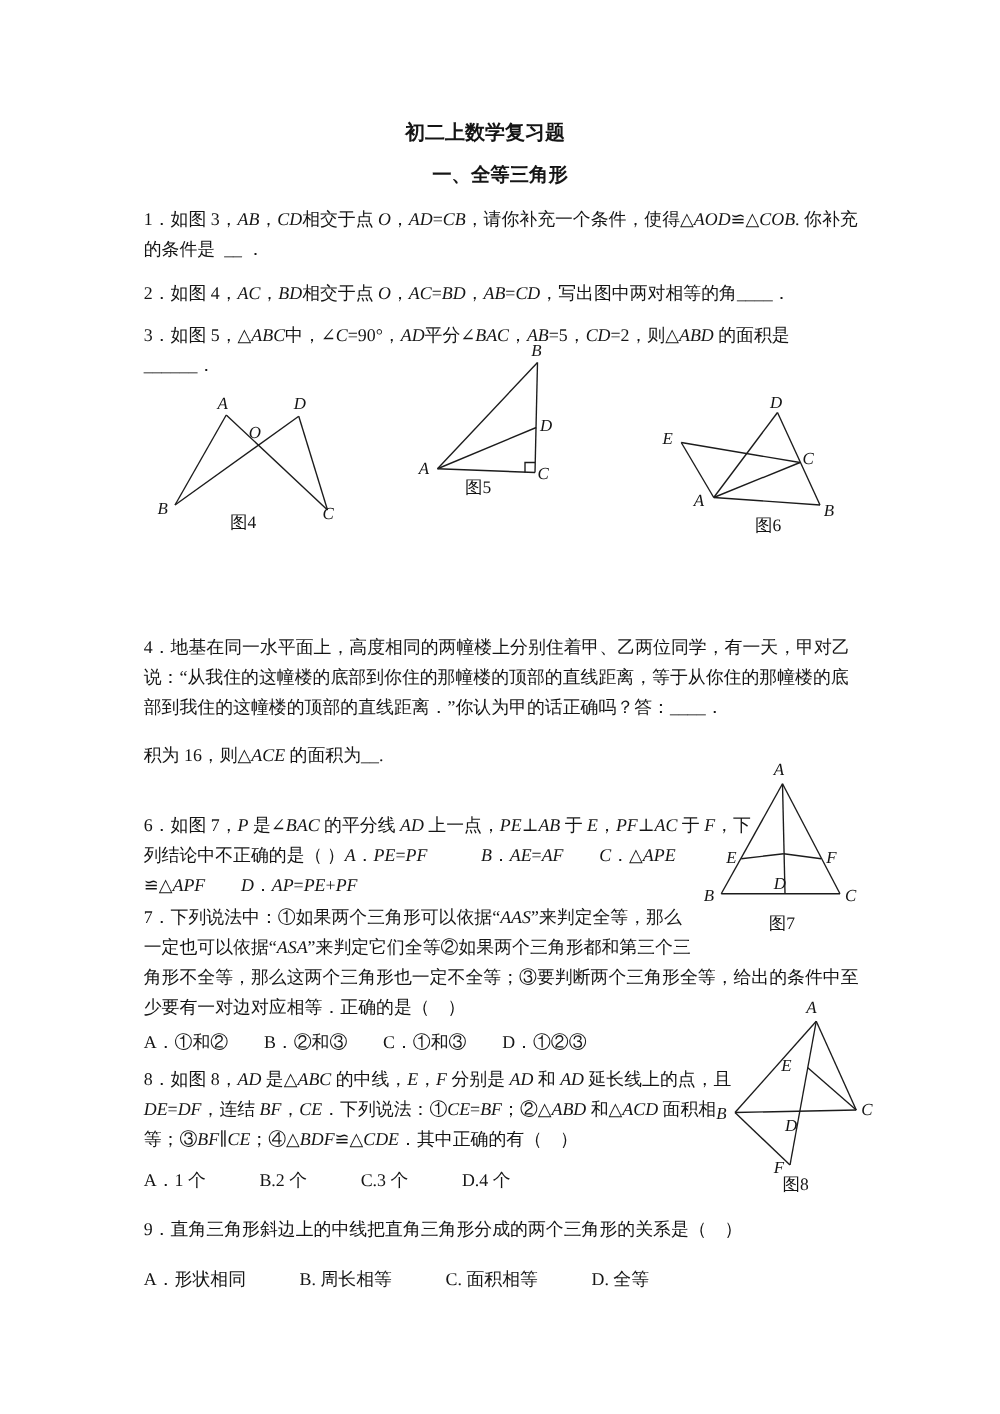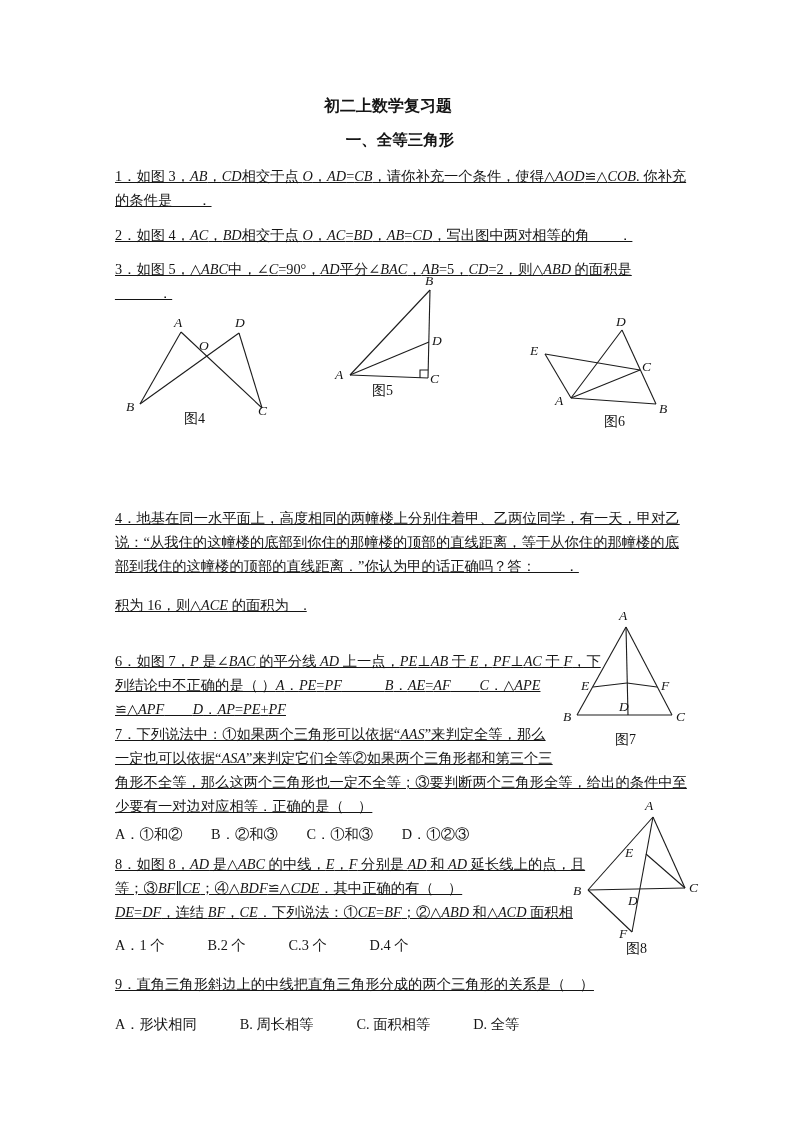--- a/index.html
+++ b/index.html
@@ -12,21 +12,21 @@
     overflow:hidden;
   }
   .title {
     position:absolute; top:96px; left:0; width:776px;
     text-align:center; font-size:16px; font-weight:bold;
   }
   .section {
     position:absolute; top:130px; left:0; width:800px;
     text-align:center; font-size:15.5px; font-weight:bold;
   }
-  .q { position:absolute; left:115px; width:585px;text-decoration:underline; }
+  .q { position:absolute; left:115px; width:585px; }
   .line { font-size:14.3px; line-height:24px; white-space:pre; }
   .opts { position:absolute; left:115px; font-size:14.3px; line-height:24px; white-space:pre; }
   .fig { position:absolute; }
   .fig svg { position:absolute; left:0; top:0; display:block; }
   .fig line, .fig polyline { stroke:#1c1c1c; stroke-width:1.1; fill:none; }
   .pt {
     position:absolute; font-size:13.5px; font-style:italic; line-height:14px;
     font-family:"Liberation Serif","DejaVu Serif",serif;
   }
   .caption { position:absolute; font-size:14px; line-height:16px; }
@@ -136,22 +136,22 @@
 <div class="q" style="top:722px">
   <div class="line math">7．下列说法中：①如果两个三角形可以依据“<i>AAS</i>”来判定全等，那么</div>
   <div class="line math">一定也可以依据“<i>ASA</i>”来判定它们全等②如果两个三角形都和第三个三</div>
   <div class="line math">角形不全等，那么这两个三角形也一定不全等；③要判断两个三角形全等，给出的条件中至</div>
   <div class="line math">少要有一对边对应相等．正确的是（　）</div>
 </div>
 <div class="opts" style="top:822px">A．①和②　　B．②和③　　C．①和③　　D．①②③</div>
 
 <div class="q" style="top:852px; width:490px">
   <div class="line math">8．如图 8，<i>AD</i> 是△<i>ABC</i> 的中线，<i>E</i>，<i>F</i> 分别是 <i>AD</i> 和 <i>AD</i> 延长线上的点，且</div>
+  <div class="line math"><i>DE</i>=<i>DF</i>，连结 <i>BF</i>，<i>CE</i>．下列说法：①<i>CE</i>=<i>BF</i>；②△<i>ABD</i> 和△<i>ACD</i> 面积相</div>
   <div class="line math">等；③<i>BF</i>∥<i>CE</i>；④△<i>BDF</i>≌△<i>CDE</i>．其中正确的有（　）</div>
-  <div class="line math"><i>DE</i>=<i>DF</i>，连结 <i>BF</i>，<i>CE</i>．下列说法：①<i>CE</i>=<i>BF</i>；②△<i>ABD</i> 和△<i>ACD</i> 面积相</div>
 </div>
 <div class="opts" style="top:933px">A．1 个　　　B.2 个　　　C.3 个　　　D.4 个</div>
 
 <div class="fig" style="left:570px; top:797px; width:135px; height:160px">
   <svg width="135" height="160">
     <line x1="83" y1="20" x2="18" y2="93"></line>
     <line x1="83" y1="20" x2="115" y2="91"></line>
     <line x1="18" y1="93" x2="115" y2="91"></line>
     <line x1="83" y1="20" x2="62" y2="135"></line>
     <line x1="115" y1="91" x2="76" y2="57"></line>

